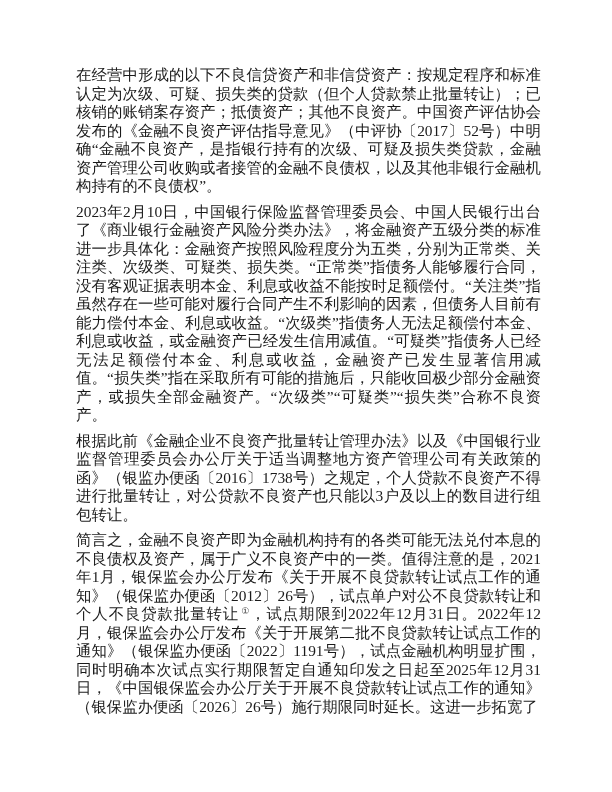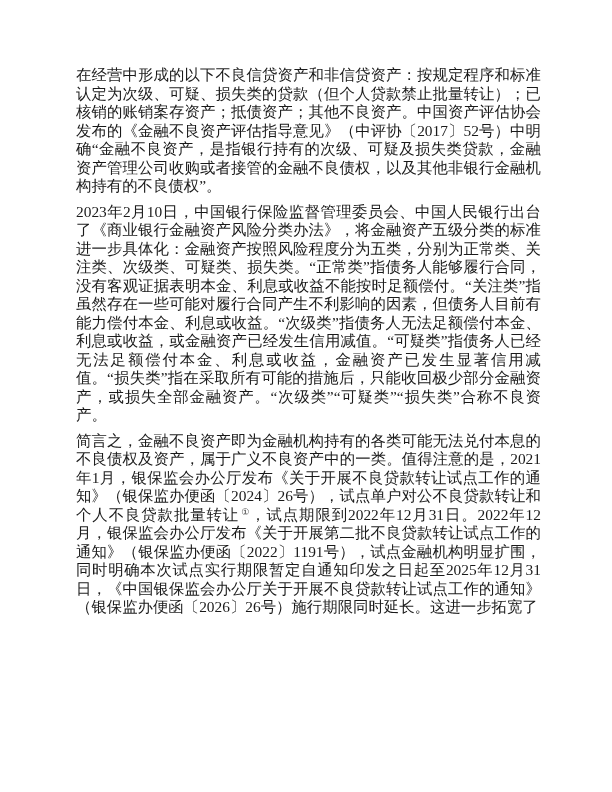--- a/index.html
+++ b/index.html
@@ -40,15 +40,16 @@
     color: #333333;
   }
 </style>
 </head>
 <body>
 
 <div class="page">
   <div class="content" style="color: rgb(26, 26, 26);">
       <p><span>在经营中形成的以下不良信贷资产和非信贷资产：按规定程序和标准认定为次级、可疑、损失类的贷款（但个人贷款禁止批量转让）；已核销的账销案存资产；抵债资产；其他不良资产。中国资产评估协会发布的《金融不良资产评估指导意见》（中评协〔2017〕52号）中明确“金融不良资产，是指银行持有的次级、可疑及损失类贷款，金融资产管理公司收购或者接管的金融不良债权，以及其他非银行金融机构持有的不良债权”。</span></p>
       <p><span>2023年2月10日，中国银行保险监督管理委员会、中国人民银行出台了《商业银行金融资产风险分类办法》，将金融资产五级分类的标准进一步具体化：金融资产按照风险程度分为五类，分别为正常类、关注类、次级类、可疑类、损失类。“正常类”指债务人能够履行合同，没有客观证据表明本金、利息或收益不能按时足额偿付。“关注类”指虽然存在一些可能对履行合同产生不利影响的因素，但债务人目前有能力偿付本金、利息或收益。“次级类”指债务人无法足额偿付本金、利息或收益，或金融资产已经发生信用减值。“可疑类”指债务人已经无法足额偿付本金、利息或收益，金融资产已发生显著信用减值。“损失类”指在采取所有可能的措施后，只能收回极少部分金融资产，或损失全部金融资产。“次级类”“可疑类”“损失类”合称不良资产。</span></p>
-      <p><span>简言之，金融不良资产即为金融机构持有的各类可能无法兑付本息的不良债权及资产，属于广义不良资产中的一类。值得注意的是，2021年1月，银保监会办公厅发布《关于开展不良贷款转让试点工作的通知》（银保监办便函〔2024〕26号），试点单户对公不良贷款转让和个人不良贷款批量转让</span><span class="footnote-ref">①</span><span>，试点期限到2022年12月31日。2022年12月，银保监会办公厅发布《关于开展第二批不良贷款转让试点工作的通知》（银保监办便函〔2022〕1191号），试点金融机构明显扩围，同时明确本次试点实行期限暂定自通知印发之日起至2025年12月31日，《中国银保监会办公厅关于开展不良贷款转让试点工作的通知》（银保监办便函〔2026〕26号）施行期限同时延长。这进一步拓宽了</span></p>
+      <p><span>根据此前《金融企业不良资产批量转让管理办法》以及《中国银行业监督管理委员会办公厅关于适当调整地方资产管理公司有关政策的函》（银监办便函〔2016〕1738号）之规定，个人贷款不良资产不得进行批量转让，对公贷款不良资产也只能以3户及以上的数目进行组包转让。</span></p>
+      <p><span>简言之，金融不良资产即为金融机构持有的各类可能无法兑付本息的不良债权及资产，属于广义不良资产中的一类。值得注意的是，2021年1月，银保监会办公厅发布《关于开展不良贷款转让试点工作的通知》（银保监办便函〔2012〕26号），试点单户对公不良贷款转让和个人不良贷款批量转让</span><span class="footnote-ref">①</span><span>，试点期限到2022年12月31日。2022年12月，银保监会办公厅发布《关于开展第二批不良贷款转让试点工作的通知》（银保监办便函〔2022〕1191号），试点金融机构明显扩围，同时明确本次试点实行期限暂定自通知印发之日起至2025年12月31日，《中国银保监会办公厅关于开展不良贷款转让试点工作的通知》（银保监办便函〔2026〕26号）施行期限同时延长。这进一步拓宽了</span></p>
     </div>
 </div>
 
 </body></html>

